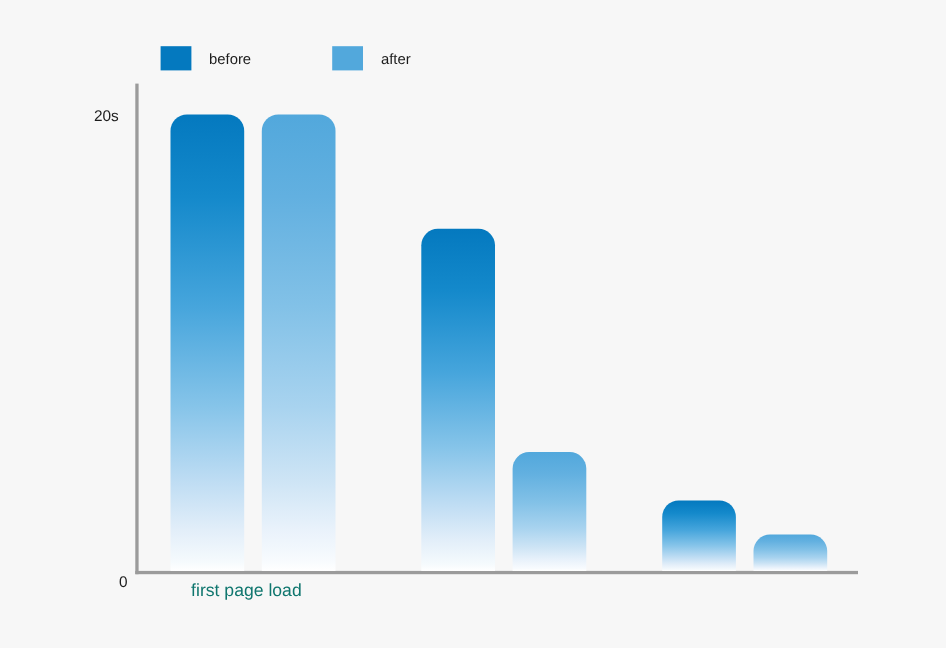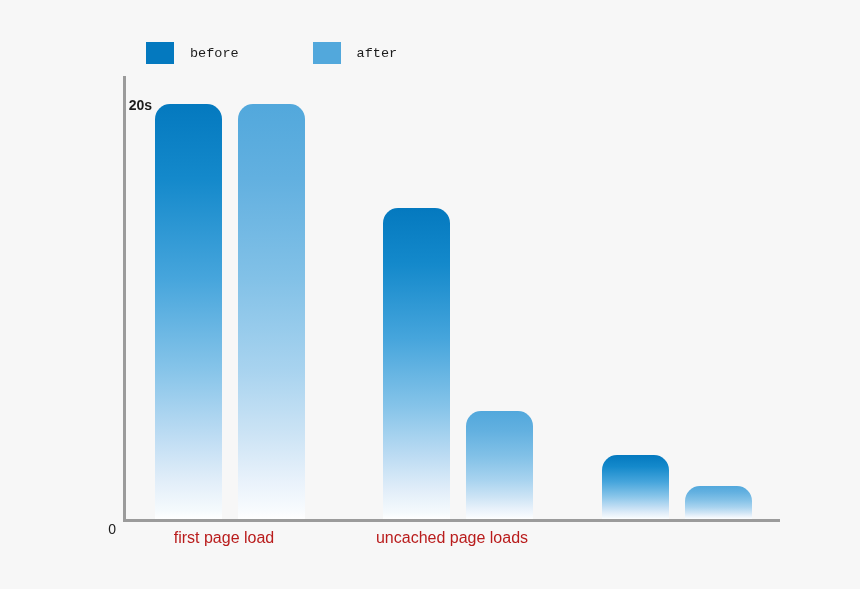--- a/index.html
+++ b/index.html
@@ -39,21 +39,20 @@
   .legend-swatch {
     width: 28px;
     height: 22px;
     display: block;
   }
   .legend-label {
     margin-left: 16px;
     font-size: 13.5px;
     color: #1c1c1c;
     white-space: nowrap;
-    font-family: Liberation Mono, monospace;
   }
 
   
   .y-axis {
     position: absolute;
     left: 123px;
     top: 76px;
     width: 3px;
     height: 446px;
     background: #9b9b9b;
@@ -69,23 +68,22 @@
 
   
   .tick-label {
     position: absolute;
     font-size: 14px;
     color: #1c1c1c;
     text-align: right;
     white-space: nowrap;
   }
   .tick-top {
-    right: 708px;
+    right: 752px;
     top: 97px;
-    font-weight: bold;
   }
   .tick-zero {
     right: 744px;
     top: 521px;
   }
 
   
   .plot {
     position: absolute;
     left: 123px;
@@ -120,21 +118,21 @@
         #e9f2fb 91%,
         #f8fbfe 98%,
         #ffffff 100%);
   }
 
   
   .cat-label {
     position: absolute;
     top: 529px;
     font-size: 16px;
-    color: #b91c1c;
+    color: #0f766e;
     text-align: center;
     white-space: nowrap;
     transform: translateX(-50%);
   }
 </style>
 </head>
 <body>
 
 <div id="chart-root">
 
@@ -158,15 +156,14 @@
   <div class="plot">
     <div class="bar before" style="height: 415px; left: 32px;"></div>
     <div class="bar after" style="height: 415px; left: 115px;"></div>
     <div class="bar before" style="height: 311.25px; left: 260px;"></div>
     <div class="bar after" style="height: 107.9px; left: 343px;"></div>
     <div class="bar before" style="height: 64.325px; left: 479px;"></div>
     <div class="bar after" style="height: 33.2px; left: 562px;"></div>
   </div>
 
   <div class="cat-label" style="left:224px">first page load</div>
-  <div class="cat-label" style="left:452px">uncached page loads</div>
 
 </div>
 
 </body></html>

